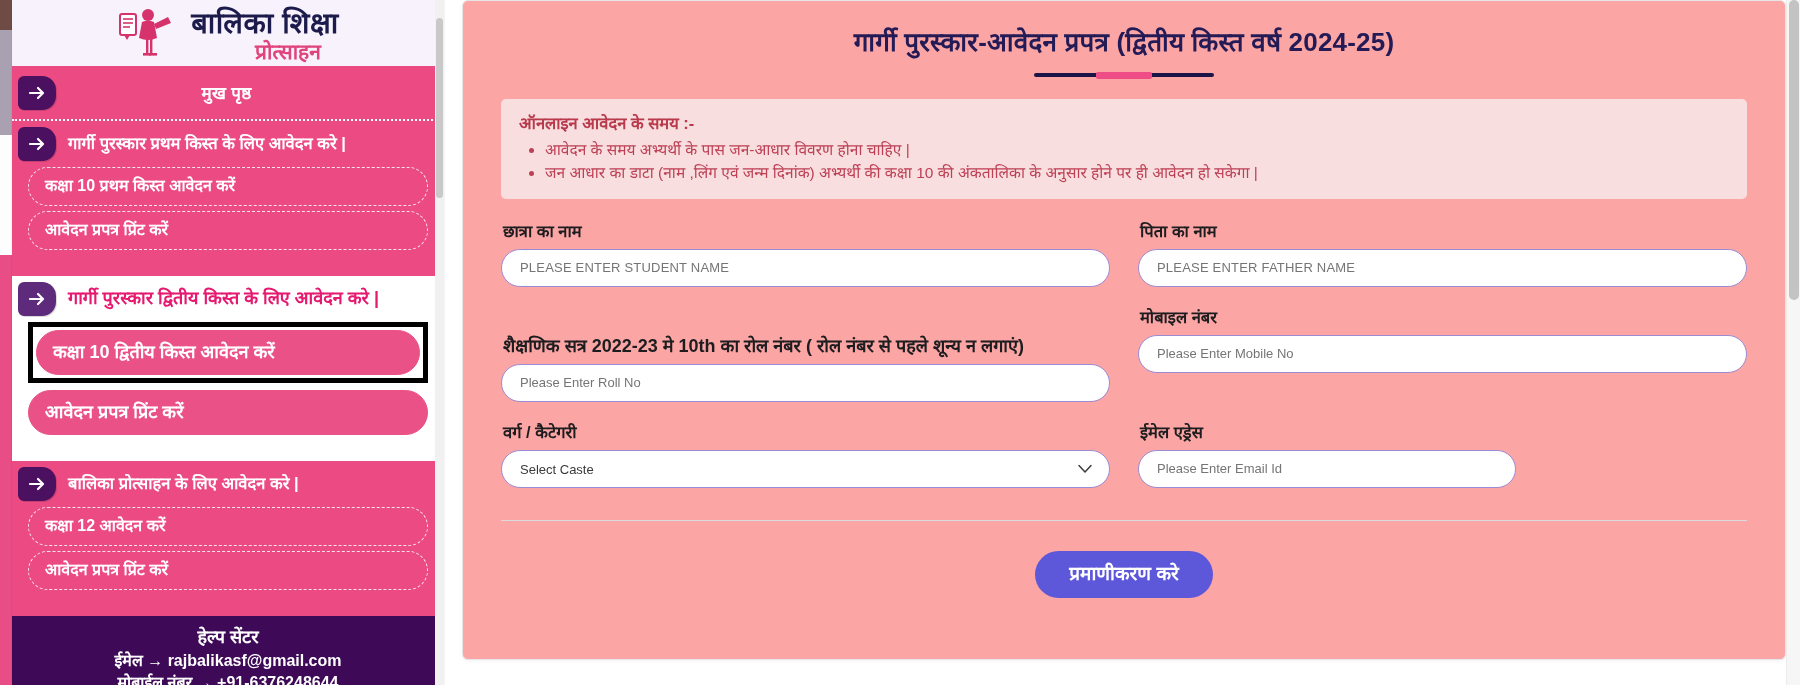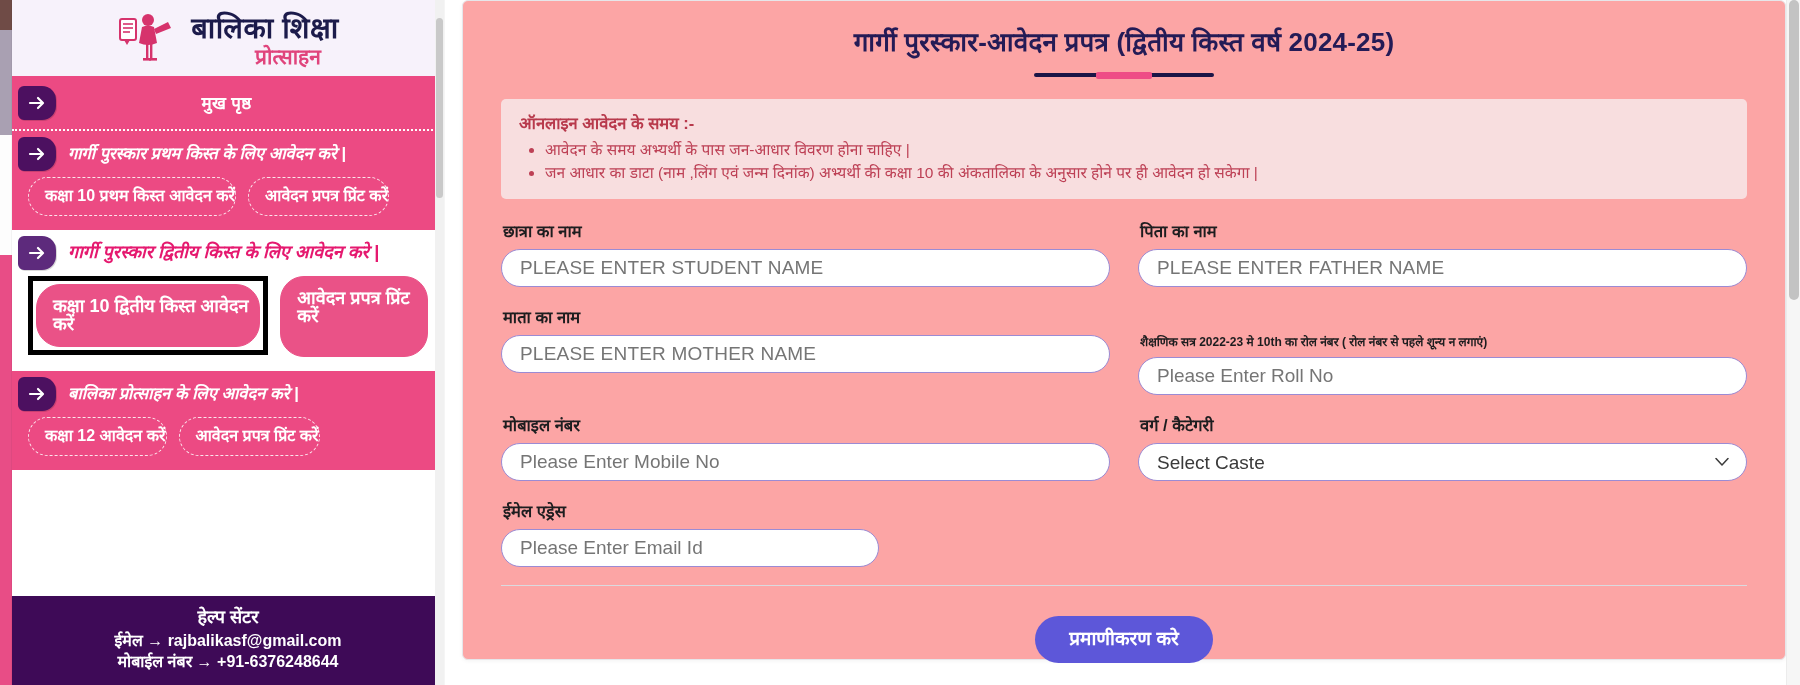--- a/index.html
+++ b/index.html
@@ -110,26 +110,25 @@
 
   .group-head {
     position: relative;
     min-height: 46px;
     display: flex; align-items: center;
     padding: 4px 10px 4px 56px;
   }
   .group-head .gh-text {
     color: #ffffff; font-size: 16.5px; font-weight: 700;
     line-height: 1.2;
-    font-style: italic;
   }
   .menu-block.white .group-head .gh-text { color: #e5196f; font-size: 18px; }
   .menu-block.white .arrow-chip { background: #5d2a7c; }
 
-  .pill-list { padding: 0 16px 14px 16px; display: flex; flex-direction: row; gap: 12px; }
+  .pill-list { padding: 0 16px 26px 16px; display: flex; flex-direction: column; gap: 5px; }
   .pill {
     border: 1px dashed rgba(255,255,255,.85);
     border-radius: 24px;
     background: transparent;
     color: #ffffff;
     font-size: 16px;
     font-weight: 600;
     padding: 10px 0 11px 16px;
     text-align: left;
     line-height: 1;
@@ -236,30 +235,30 @@
   }
   .field { padding-bottom: 10px; }
   .field-label {
     display: block;
     font-size: 16.5px;
     font-weight: 700;
     color: #1d1d1f;
     margin: 4px 0 7px 2px;
     white-space: nowrap;
   }
-  .field-label.small { font-size: 12px; margin-top: 32px; }
+  .field-label.small { font-size: 18px; margin-top: 32px; }
   .input {
     display: block;
     width: 100%;
     height: 38px;
     border: 1.6px solid #9b8bd4;
     border-radius: 22px;
     background: #ffffff;
     padding: 0 18px;
-    font-size: 19px;
+    font-size: 13px;
     color: #767676;
     font-family: "Liberation Sans", sans-serif;
     line-height: 38px;
     outline: none;
   }
   .input.upper { letter-spacing: .2px; }
   .input.narrow { width: 62%; }
   .select-wrap { position: relative; }
   .select-wrap .chev {
     position: absolute; right: 18px; top: 50%;
@@ -432,24 +431,20 @@
         <div class="field">
           <label class="field-label">छात्रा का नाम</label>
           <input class="input upper" type="text" placeholder="PLEASE ENTER STUDENT NAME" style="">
         </div>
 
         <div class="field">
           <label class="field-label">पिता का नाम</label>
           <input class="input upper" type="text" placeholder="PLEASE ENTER FATHER NAME" style="">
         </div>
 
-        <div class="field">
-          <label class="field-label">माता का नाम</label>
-          <input class="input upper" type="text" placeholder="PLEASE ENTER MOTHER NAME" style="">
-        </div>
 
         <div class="field">
           <label class="field-label small">शैक्षणिक सत्र 2022-23 मे 10th का रोल नंबर ( रोल नंबर से पहले शून्य न लगाएं)</label>
           <input class="input" type="text" placeholder="Please Enter Roll No" style="">
         </div>
 
         <div class="field">
           <label class="field-label">मोबाइल नंबर</label>
           <input class="input" type="text" placeholder="Please Enter Mobile No" style="">
         </div>

